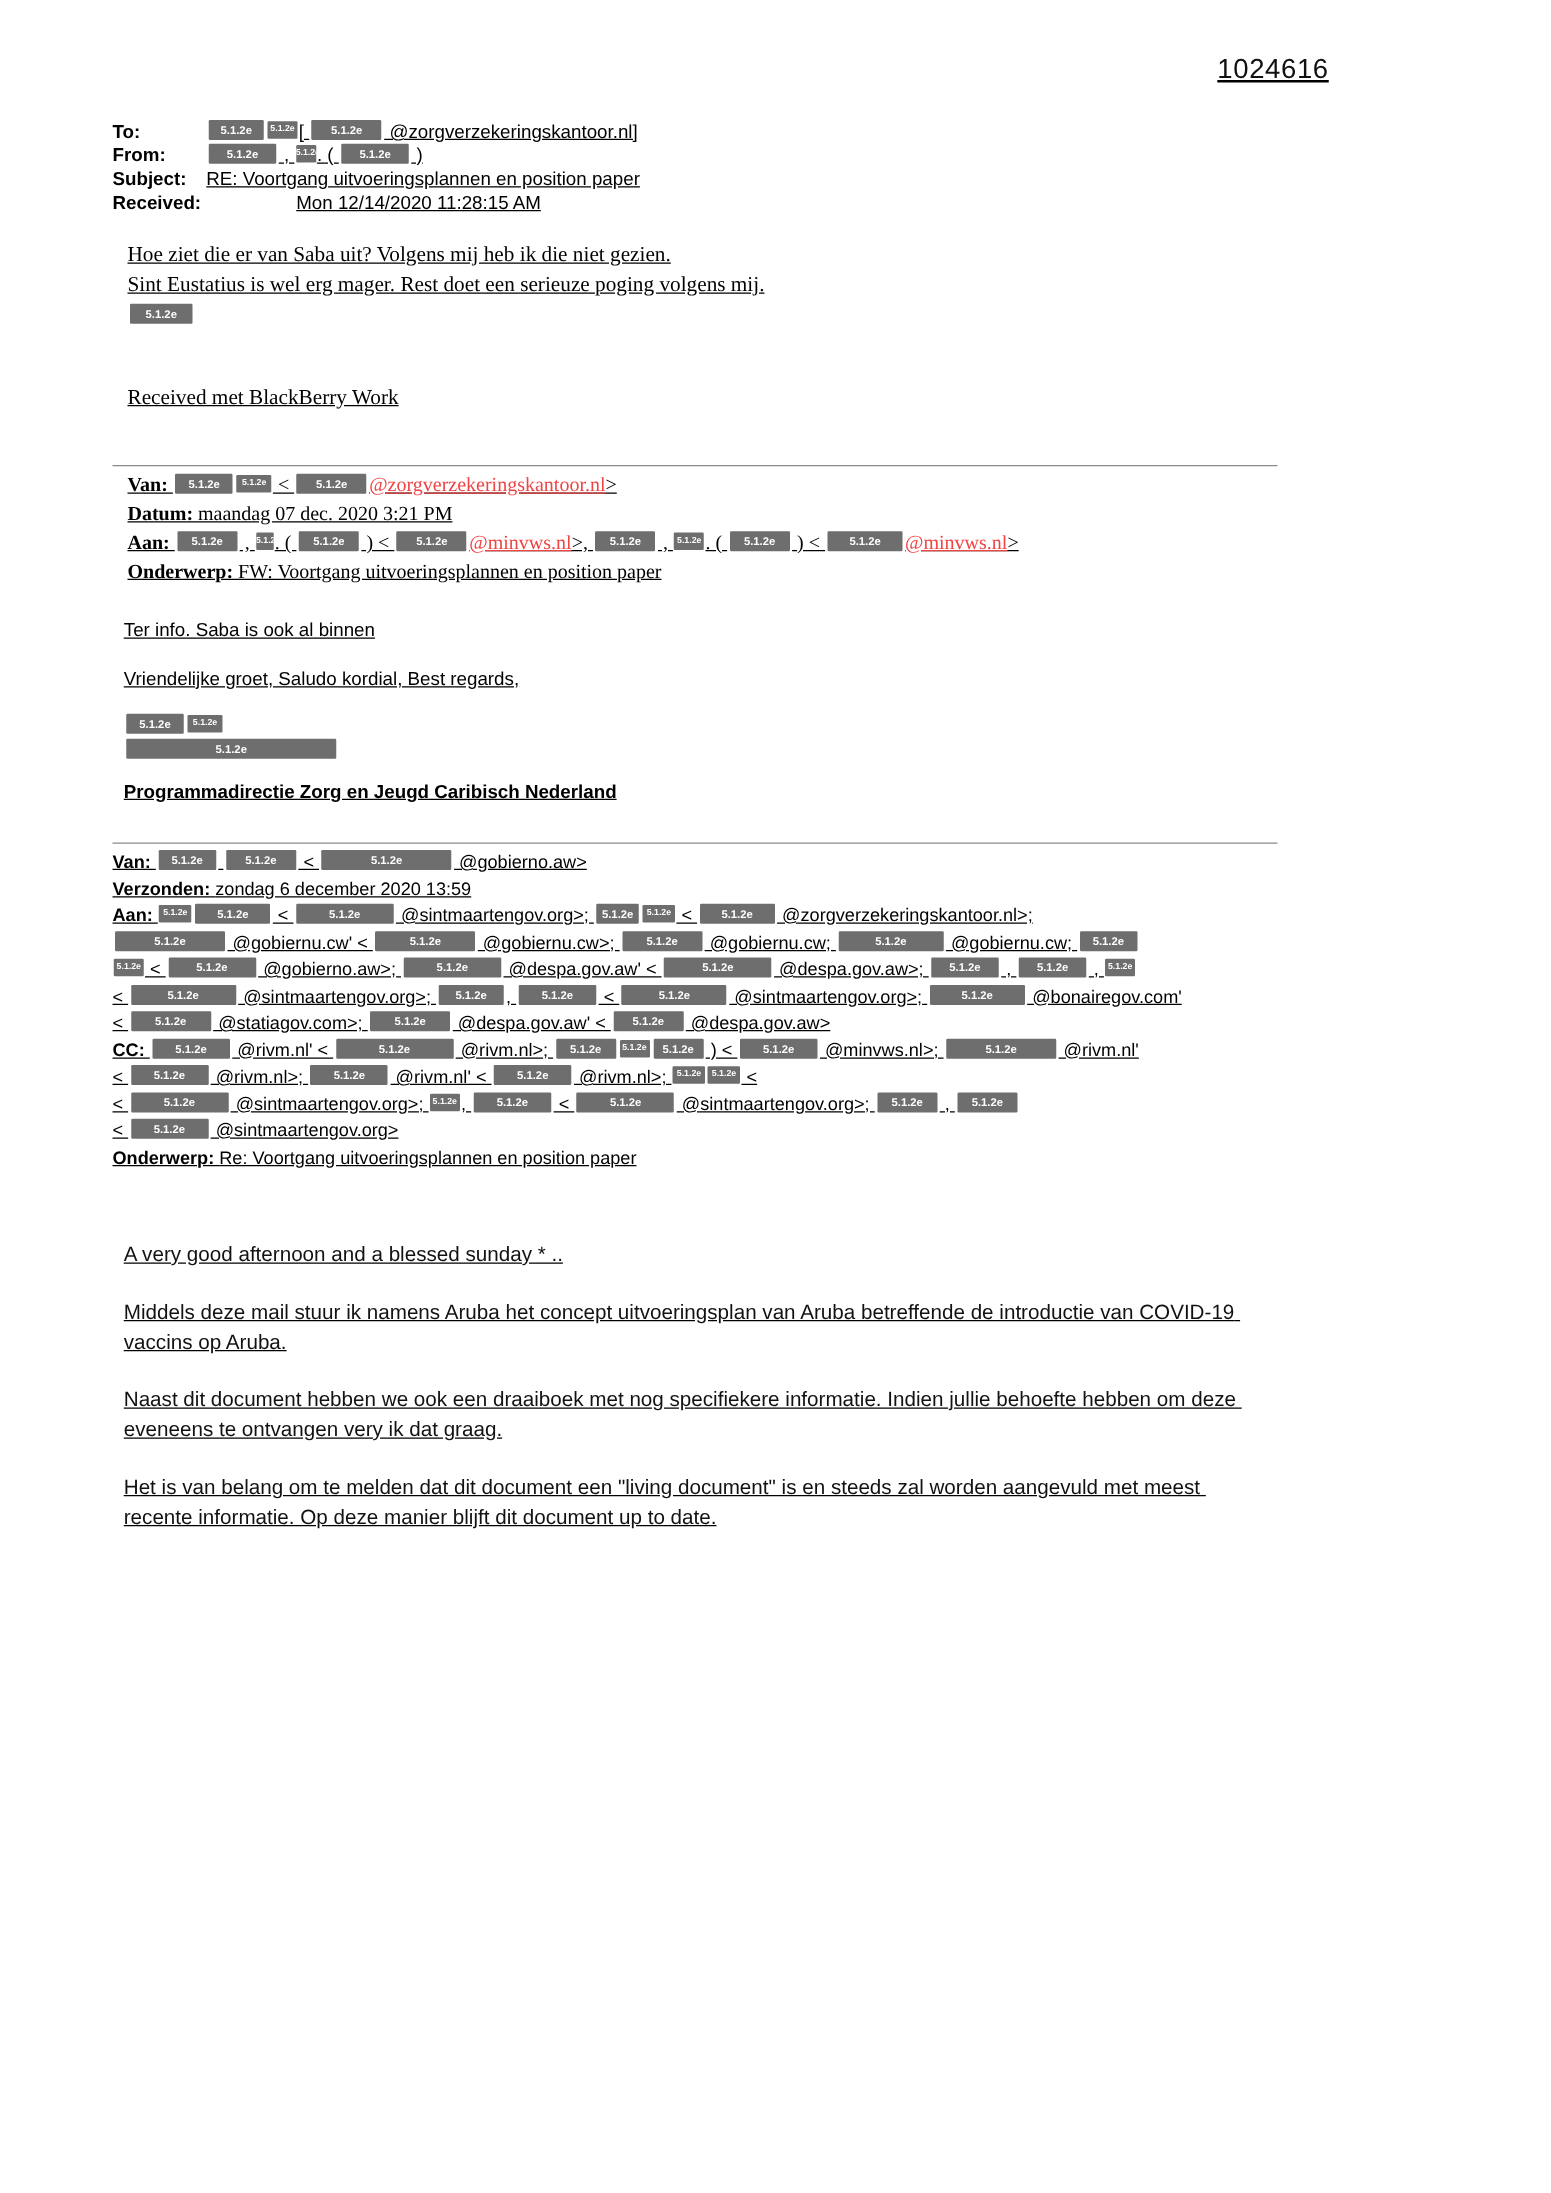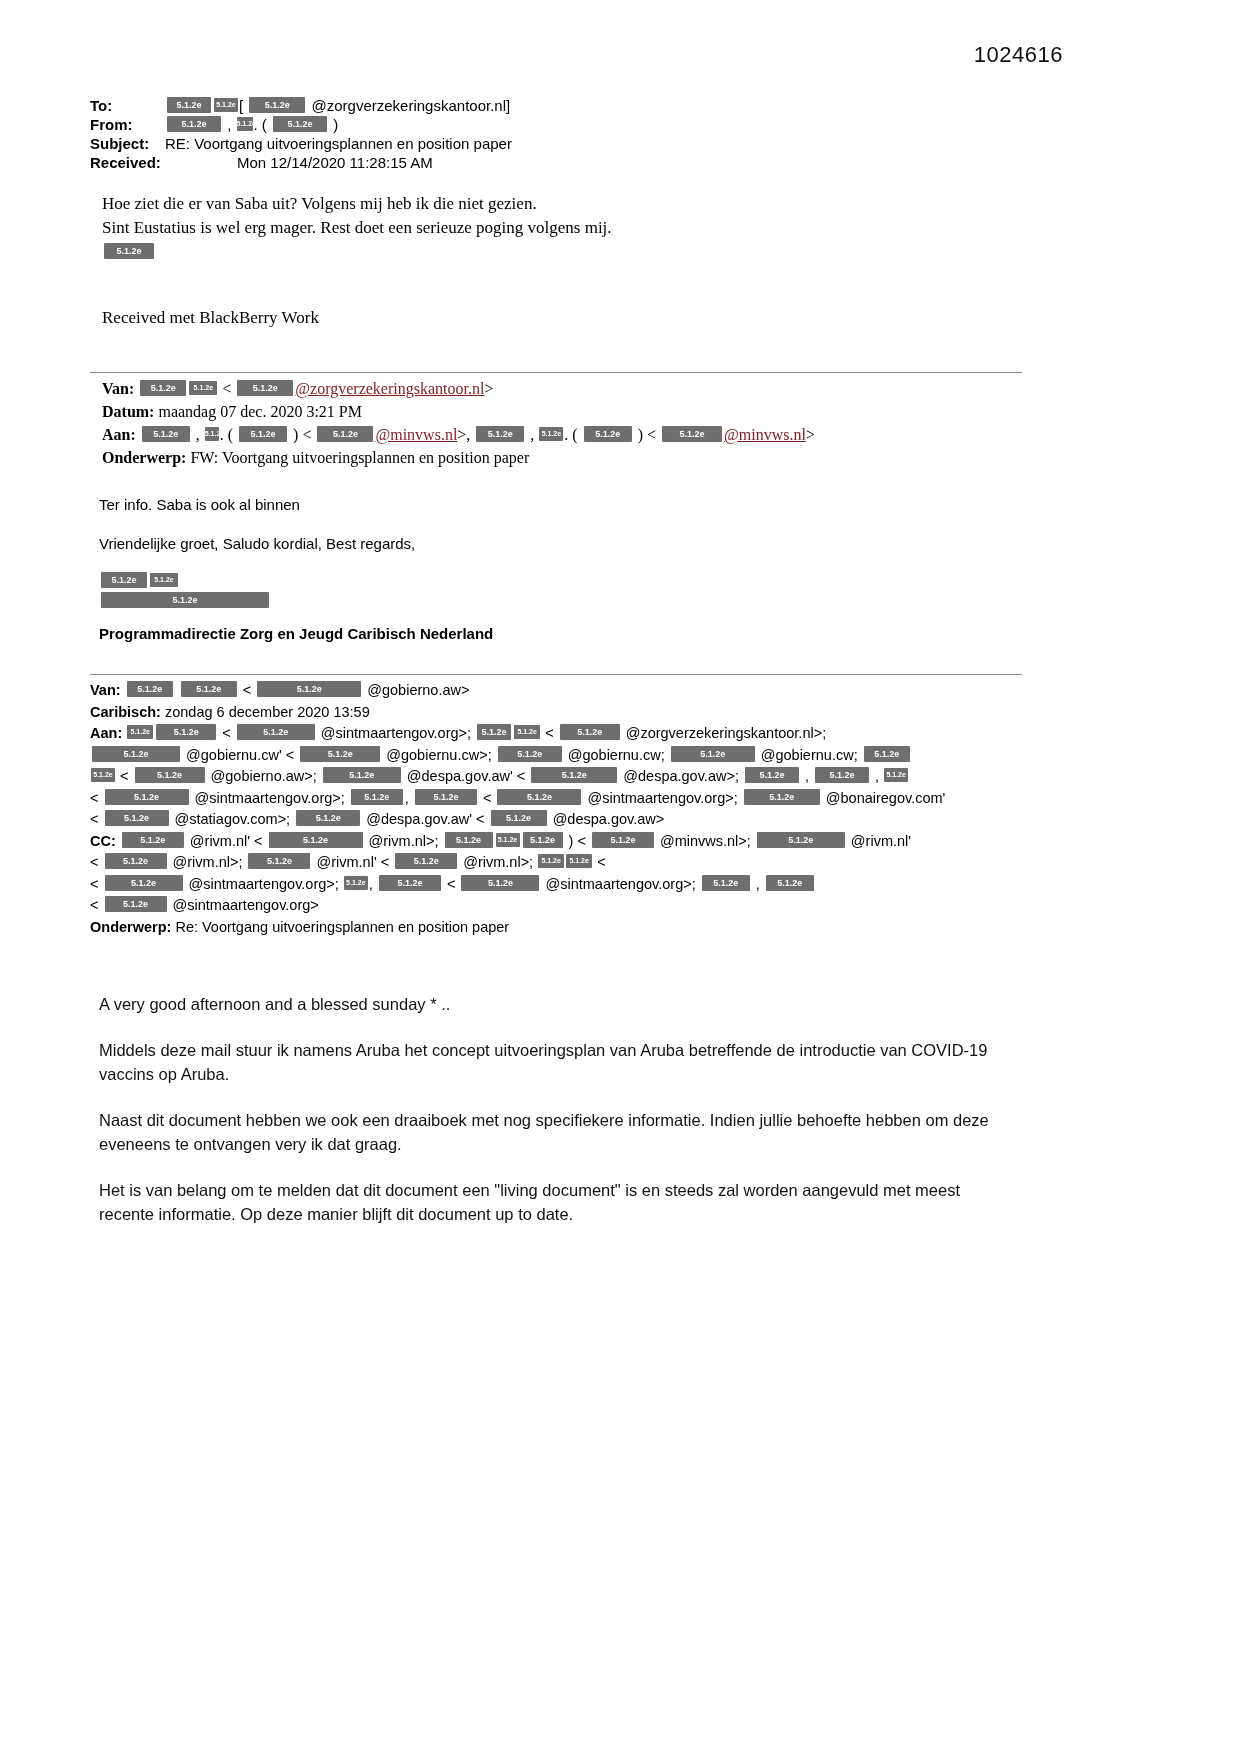--- a/index.html
+++ b/index.html
@@ -1,42 +1,42 @@
 <!DOCTYPE html>
 <html><head>
 <meta charset="utf-8">
 <style>
   * { margin:0; padding:0; box-sizing:border-box; }
   html,body { background:#ffffff; }
   body {
     width:1241px; height:1754px; overflow:hidden;
     font-family:"Liberation Sans", sans-serif; color:#000;
   }
-  .page { padding:42px 70px 0 90px; }
+  .page { padding:42px 70px 0 90px;text-decoration:underline; }
   .doc-number {
     text-align:right; padding-right:108px;
     font-size:22px; letter-spacing:0.5px; color:#111;
     font-family:"Liberation Sans", sans-serif;
   }
   .tline { white-space:pre-wrap; }
   .b { font-weight:bold; }
   .lab { display:inline-block; font-weight:bold; }
   .serif { font-family:"Liberation Serif", serif;margin-left:12px; }
 
   .hdr1 { margin-top:28px; font-size:15px; line-height:19px; }
   .body1 { margin-top:20px; font-size:17px; line-height:24px; }
   .rule { border:none; border-top:1px solid #8a8a8a; width:932px; }
   .rule1 { margin-top:42px; margin-bottom:4px; }
   .rule2 { margin-top:30px; margin-bottom:5px; }
   .fwd1 { font-size:16px; line-height:23px; }
   .body2 { margin-top:26px; margin-left:9px; font-size:15px; line-height:20px; }
   .fwd2 { font-size:14.5px; line-height:21.5px; }
   .body3 { margin-top:32px; margin-left:9px; font-size:16.5px; line-height:24px; width:918px; color:#121212; }
 
-  .elink { color:#7f1d1d; text-decoration:underline; }
+  .elink { color:#ef4444; text-decoration:underline; }
 
   .redact {
     display:inline-block; background:#6e6e6e; color:#fff;
     font-family:"Liberation Sans", sans-serif; font-size:9px; font-weight:bold;
     height:16px; line-height:16px; text-align:center; vertical-align:-2px;
     margin:0 2px; white-space:nowrap; overflow:hidden; border-radius:1px;
   }
   .redact.sm { font-size:7px; height:14px; line-height:14px; margin:0 1px; vertical-align:-1px; }
 </style>
 </head>
@@ -77,21 +77,21 @@
       <div class="tline"><span class="redact" style="width: 46px;">5.1.2e</span><span class="redact sm" style="width: 28px;">5.1.2e</span></div>
       <div class="tline"><span class="redact" style="width: 168px;">5.1.2e</span></div>
       <div style="height: 13px;"></div>
       <div class="tline"><span class="b">Programmadirectie Zorg en Jeugd Caribisch Nederland</span></div>
     </div>
 
   <hr class="rule rule2">
 
   <div class="fwd2">
       <div class="tline"><span class="b">Van: </span><span class="redact" style="width: 46px;">5.1.2e</span><span> </span><span class="redact" style="width: 56px;">5.1.2e</span><span> &lt; </span><span class="redact" style="width: 104px;">5.1.2e</span><span> @gobierno.aw&gt;</span></div>
-      <div class="tline"><span class="b">Caribisch: </span><span>zondag 6 december 2020 13:59</span></div>
+      <div class="tline"><span class="b">Verzonden: </span><span>zondag 6 december 2020 13:59</span></div>
       <div class="tline"><span class="b">Aan: </span><span class="redact sm" style="width: 26px;">5.1.2e</span><span class="redact" style="width: 60px;">5.1.2e</span><span> &lt; </span><span class="redact" style="width: 78px;">5.1.2e</span><span> @sintmaartengov.org&gt;; </span><span class="redact" style="width: 34px;">5.1.2e</span><span class="redact sm" style="width: 26px;">5.1.2e</span><span> &lt; </span><span class="redact" style="width: 60px;">5.1.2e</span><span> @zorgverzekeringskantoor.nl&gt;;</span></div>
       <div class="tline"><span class="redact" style="width: 88px;">5.1.2e</span><span> @gobiernu.cw' &lt; </span><span class="redact" style="width: 80px;">5.1.2e</span><span> @gobiernu.cw&gt;; </span><span class="redact" style="width: 64px;">5.1.2e</span><span> @gobiernu.cw; </span><span class="redact" style="width: 84px;">5.1.2e</span><span> @gobiernu.cw; </span><span class="redact" style="width: 46px;">5.1.2e</span></div>
       <div class="tline"><span class="redact sm" style="width: 24px;">5.1.2e</span><span> &lt; </span><span class="redact" style="width: 70px;">5.1.2e</span><span> @gobierno.aw&gt;; </span><span class="redact" style="width: 78px;">5.1.2e</span><span> @despa.gov.aw' &lt; </span><span class="redact" style="width: 86px;">5.1.2e</span><span> @despa.gov.aw&gt;; </span><span class="redact" style="width: 54px;">5.1.2e</span><span> , </span><span class="redact" style="width: 54px;">5.1.2e</span><span> , </span><span class="redact sm" style="width: 24px;">5.1.2e</span></div>
       <div class="tline"><span>&lt; </span><span class="redact" style="width: 84px;">5.1.2e</span><span> @sintmaartengov.org&gt;; </span><span class="redact" style="width: 52px;">5.1.2e</span><span>, </span><span class="redact" style="width: 62px;">5.1.2e</span><span> &lt; </span><span class="redact" style="width: 84px;">5.1.2e</span><span> @sintmaartengov.org&gt;; </span><span class="redact" style="width: 76px;">5.1.2e</span><span> @bonairegov.com'</span></div>
       <div class="tline"><span>&lt; </span><span class="redact" style="width: 64px;">5.1.2e</span><span> @statiagov.com&gt;; </span><span class="redact" style="width: 64px;">5.1.2e</span><span> @despa.gov.aw' &lt; </span><span class="redact" style="width: 56px;">5.1.2e</span><span> @despa.gov.aw&gt;</span></div>
       <div class="tline"><span class="b">CC: </span><span class="redact" style="width: 62px;">5.1.2e</span><span> @rivm.nl' &lt; </span><span class="redact" style="width: 94px;">5.1.2e</span><span> @rivm.nl&gt;; </span><span class="redact" style="width: 48px;">5.1.2e</span><span class="redact sm" style="width: 24px;">5.1.2e</span><span class="redact" style="width: 40px;">5.1.2e</span><span> ) &lt; </span><span class="redact" style="width: 62px;">5.1.2e</span><span> @minvws.nl&gt;; </span><span class="redact" style="width: 88px;">5.1.2e</span><span> @rivm.nl'</span></div>
       <div class="tline"><span>&lt; </span><span class="redact" style="width: 62px;">5.1.2e</span><span> @rivm.nl&gt;; </span><span class="redact" style="width: 62px;">5.1.2e</span><span> @rivm.nl' &lt; </span><span class="redact" style="width: 62px;">5.1.2e</span><span> @rivm.nl&gt;; </span><span class="redact sm" style="width: 26px;">5.1.2e</span><span class="redact sm" style="width: 26px;">5.1.2e</span><span> &lt;</span></div>
       <div class="tline"><span>&lt; </span><span class="redact" style="width: 78px;">5.1.2e</span><span> @sintmaartengov.org&gt;; </span><span class="redact sm" style="width: 24px;">5.1.2e</span><span>, </span><span class="redact" style="width: 62px;">5.1.2e</span><span> &lt; </span><span class="redact" style="width: 78px;">5.1.2e</span><span> @sintmaartengov.org&gt;; </span><span class="redact" style="width: 48px;">5.1.2e</span><span> , </span><span class="redact" style="width: 48px;">5.1.2e</span></div>
       <div class="tline"><span>&lt; </span><span class="redact" style="width: 62px;">5.1.2e</span><span> @sintmaartengov.org&gt;</span></div>
       <div class="tline"><span class="b">Onderwerp: </span><span>Re: Voortgang uitvoeringsplannen en position paper</span></div>

